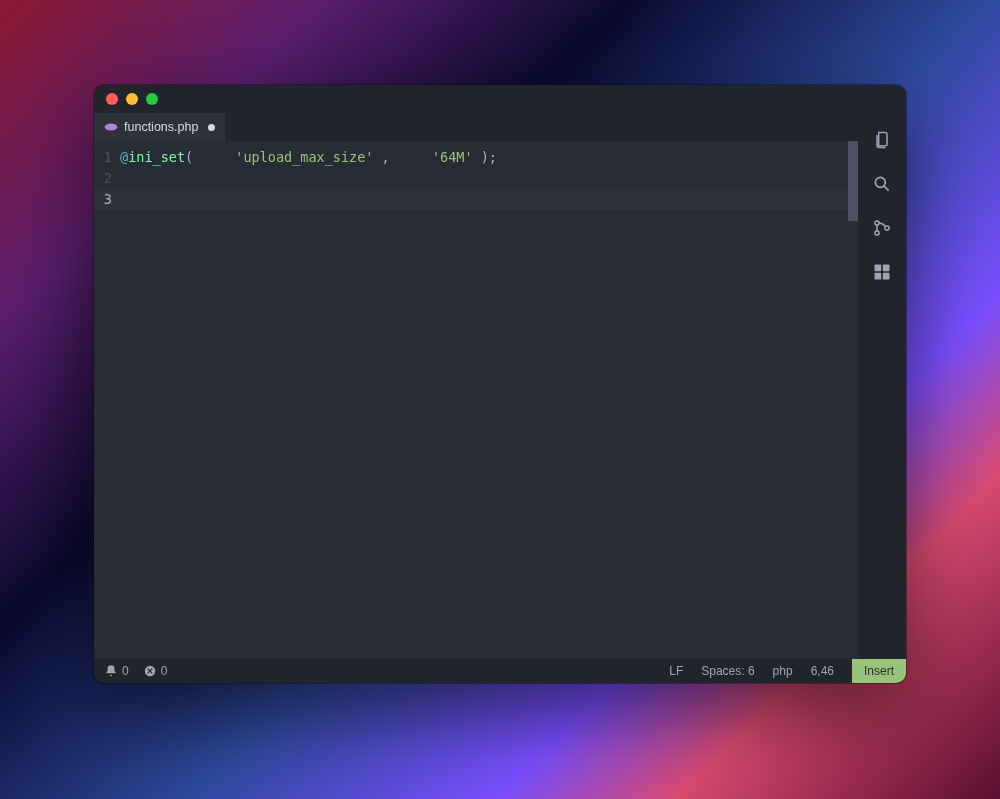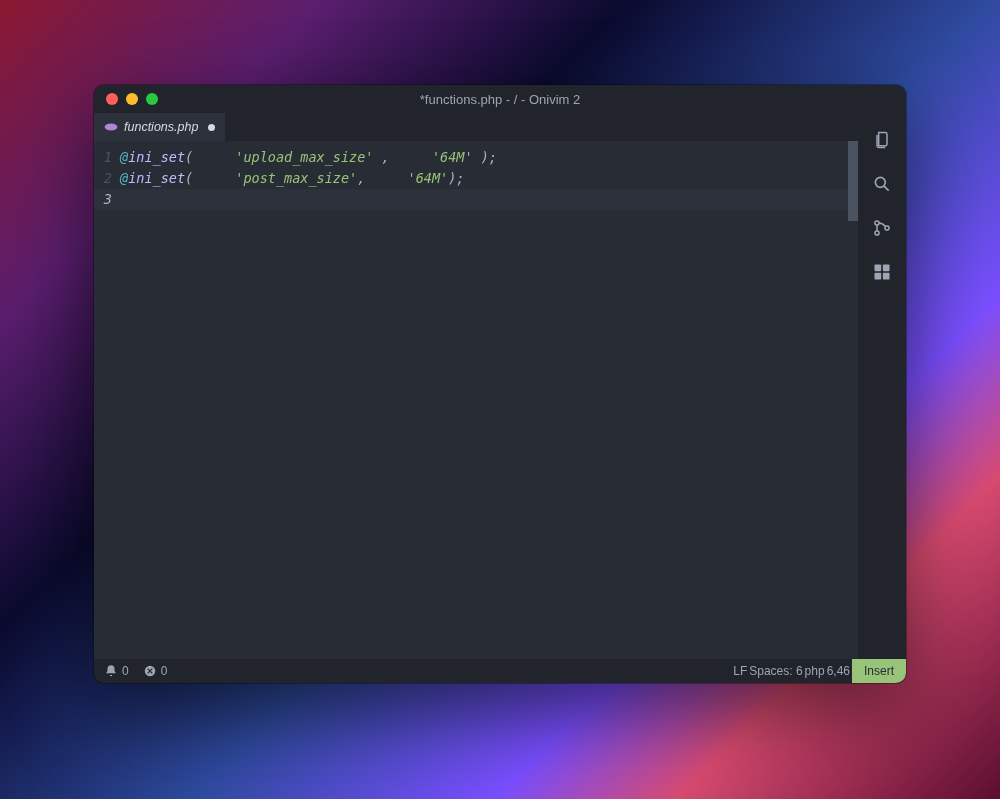--- a/index.html
+++ b/index.html
@@ -42,21 +42,20 @@
       left: 0; right: 0;
       text-align: center;
       color: #9da5b4;
       font-size: 13px;
       pointer-events: none;
     }
     .body-area {
       flex: 1;
       display: flex;
       min-height: 0;
-      font-style: italic;
     }
     .left-col {
       flex: 1;
       display: flex;
       flex-direction: column;
       min-width: 0;
     }
     .tabbar {
       height: 28px;
       display: flex;
@@ -86,21 +85,21 @@
       padding: 6px 0 0 0;
       overflow: hidden;
       position: relative;
     }
     .line { display:flex; height:21px; }
     .line.current { background: #2c313c; }
     .gutter { width: 26px; text-align:right; padding-right:8px; color:#495162; user-select:none; flex-shrink:0;}
     .line.current .gutter { color:#abb2bf; }
     .code { color:#abb2bf; white-space: pre; }
     .at { color:#56b6c2; }
-    .fn { color:#c4b5fd; }
+    .fn { color:#86efac; }
     .str { color:#98c379;margin-left:34px; }
     .punc { color:#abb2bf; }
     .cursor-bar { display:inline-block; width:2px; height:17px; background:#61afef; vertical-align:middle; margin-bottom:2px;}
     .scroll-thumb {
       position: absolute;
       right: 0; top: 0;
       width: 10px; height: 80px;
       background: #4b5363;
       border-radius: 0;
     }
@@ -121,42 +120,41 @@
       background: #21252b;
       display: flex;
       align-items: center;
       font-size: 12px;
       color: #9da5b4;
       flex-shrink:0;
     }
     .status-left { display:flex; align-items:center; gap:14px; padding-left:10px; }
     .status-item { display:flex; align-items:center; gap:4px; cursor:pointer; }
     .status-item svg { width:14px; height:14px; }
-    .status-right { margin-left:auto; display:flex; align-items:center; gap:2px; padding-right:0; }
+    .status-right { margin-left:auto; display:flex; align-items:center; gap:18px; padding-right:0; }
     .mode-badge {
       background:#98c379;
       color:#282c34;
       height:24px;
       display:flex;
       align-items:center;
       padding:0 12px;
       font-size:12px;
     }
   </style>
 </head>
 <body>
 
 <div class="window">
   <div class="titlebar">
     <div class="traffic-lights">
       <div class="tl red"></div>
       <div class="tl yellow"></div>
       <div class="tl green"></div>
     </div>
-    <div class="title">*functions.php - / - Onivim 2</div>
   </div>
 
   <div class="body-area">
     <div class="left-col">
       <div class="tabbar">
         <div class="tab">
           <span class="icon">
             <svg viewBox="0 0 24 24" fill="currentColor">
                 <ellipse cx="12" cy="12" rx="11" ry="6"></ellipse>
               </svg>
@@ -167,21 +165,20 @@
       </div>
 
       <div class="editor-wrap">
         <div class="editor">
           <div class="line">
             <span class="gutter">1</span>
             <span class="code"><span class="at">@</span><span class="fn">ini_set</span><span class="punc">( </span><span class="str">'upload_max_size'</span><span class="punc"> , </span><span class="str">'64M'</span><span class="punc"> );</span></span>
           </div>
           <div class="line">
             <span class="gutter">2</span>
-            <span class="code"><span class="at">@</span><span class="fn">ini_set</span><span class="punc">( </span><span class="str">'post_max_size'</span><span class="punc">, </span><span class="str">'64M'</span><span class="punc">);</span></span>
           </div>
           <div class="line current">
             <span class="gutter">3</span>
           </div>
           <div class="scroll-thumb"></div>
         </div>
       </div>
     </div>
 
     <div class="activity-bar">

